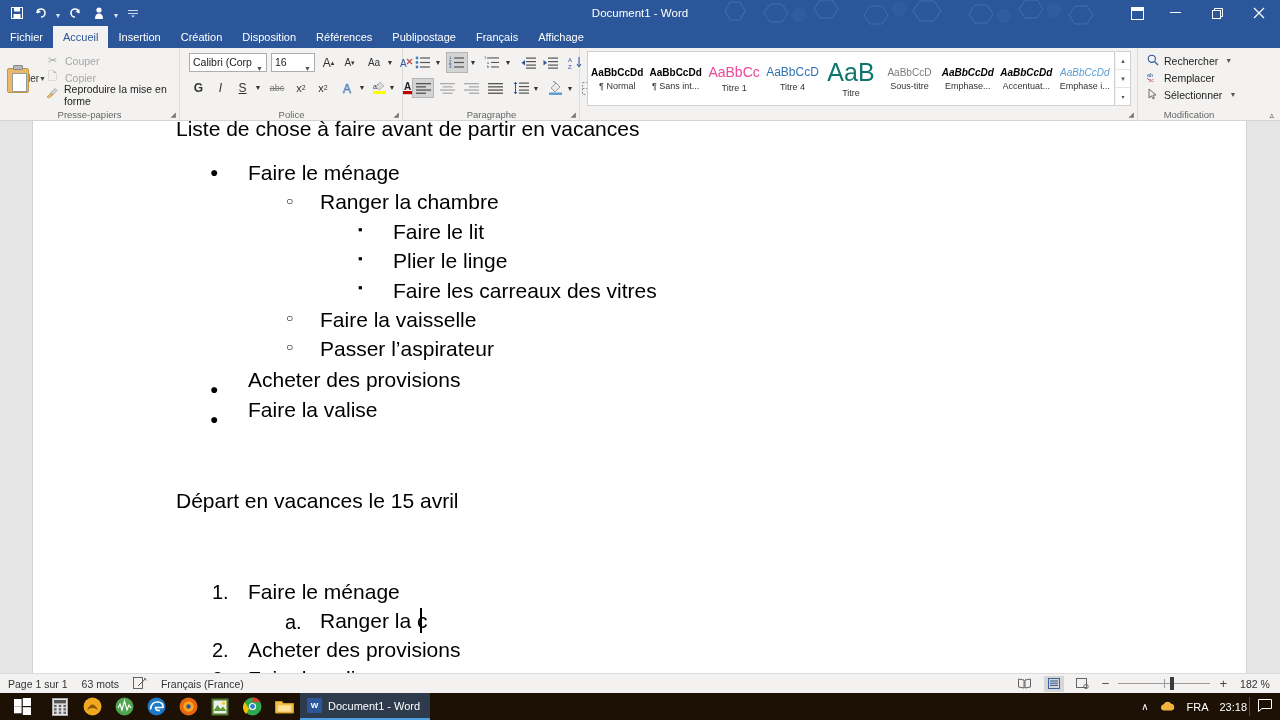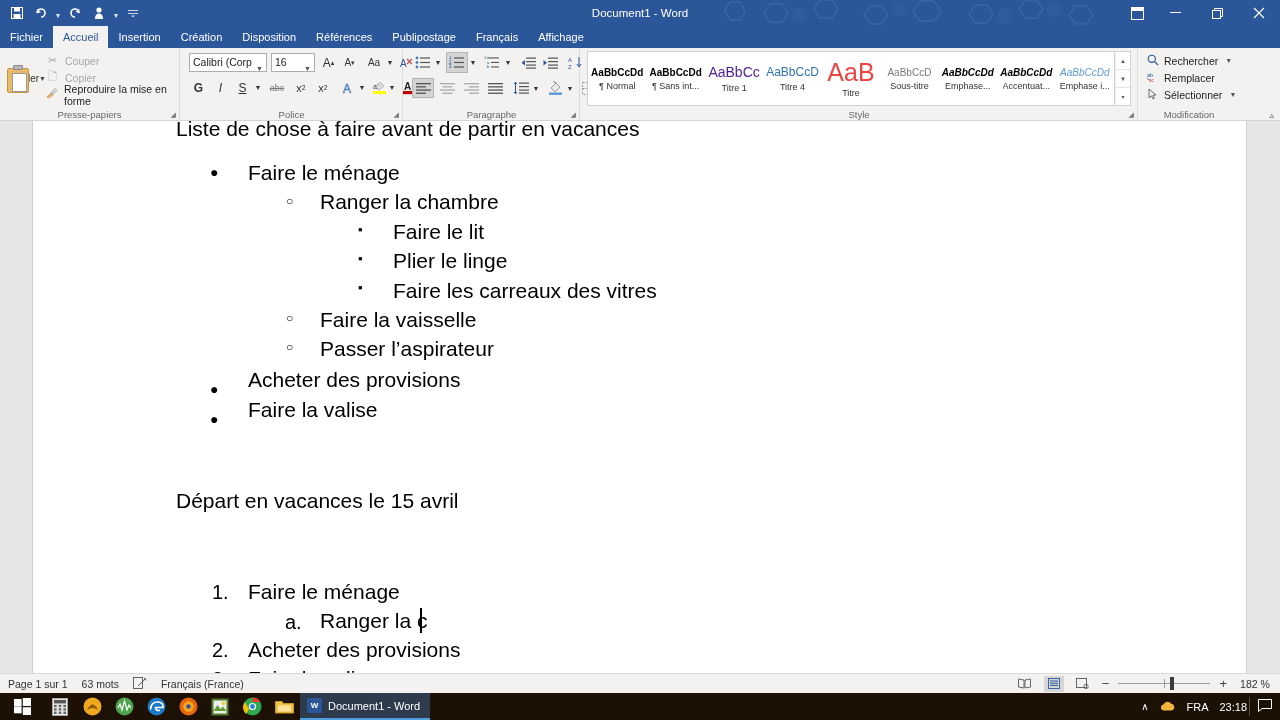--- a/index.html
+++ b/index.html
@@ -560,29 +560,29 @@
     <div class="style-gallery">
       <div class="style-item">
         <span class="style-preview" style="font-weight:bold;font-size:10px;">AaBbCcDd</span>
         <span class="style-name">¶ Normal</span>
       </div>
       <div class="style-item">
         <span class="style-preview" style="font-weight:bold;font-size:10px;">AaBbCcDd</span>
         <span class="style-name">¶ Sans int...</span>
       </div>
       <div class="style-item">
-        <span class="style-preview" style="font-size:14px;color:#4c1d95;text-align:right;">AaBbCc</span>
+        <span class="style-preview" style="font-size:14px;color:#ec4899;text-align:right;">AaBbCc</span>
         <span class="style-name">Titre 1</span>
       </div>
       <div class="style-item">
         <span class="style-preview" style="font-size:12px;color:#2e74b5;">AaBbCcD</span>
         <span class="style-name">Titre 4</span>
       </div>
       <div class="style-item">
-        <span class="style-preview" style="font-size:25px;color:#ef4444;line-height:1;">AaB</span>
+        <span class="style-preview" style="font-size:25px;color:#0f766e;line-height:1;">AaB</span>
         <span class="style-name">Titre</span>
       </div>
       <div class="style-item">
         <span class="style-preview" style="font-size:10px;color:#7a7a7a;">AaBbCcD</span>
         <span class="style-name">Sous-titre</span>
       </div>
       <div class="style-item">
         <span class="style-preview" style="font-size:10px;font-style:italic;font-weight:bold;">AaBbCcDd</span>
         <span class="style-name">Emphase...</span>
       </div>
@@ -593,21 +593,20 @@
       <div class="style-item">
         <span class="style-preview" style="font-size:10px;font-style:italic;color:#5b9bd5;">AaBbCcDd</span>
         <span class="style-name">Emphase i...</span>
       </div>
     </div>
     <div class="gallery-scroll">
       <div class="gs-btn">▲</div>
       <div class="gs-btn">▼</div>
       <div class="gs-btn" style="border-bottom:none;">▾</div>
     </div>
-    <div class="group-label">Style</div>
     <div class="group-launcher">◢</div>
   </div>
 
   <div class="group" id="g-modification">
     <div class="mod-items">
       <div class="mod-item">
         <span>
           <svg width="12" height="12" viewBox="0 0 12 12">
               <circle cx="4.8" cy="4.8" r="3.6" fill="none" stroke="#2b579a" stroke-width="1.1"></circle>
               <path d="M7.6 7.6 L11 11" stroke="#2b579a" stroke-width="1.3"></path>

